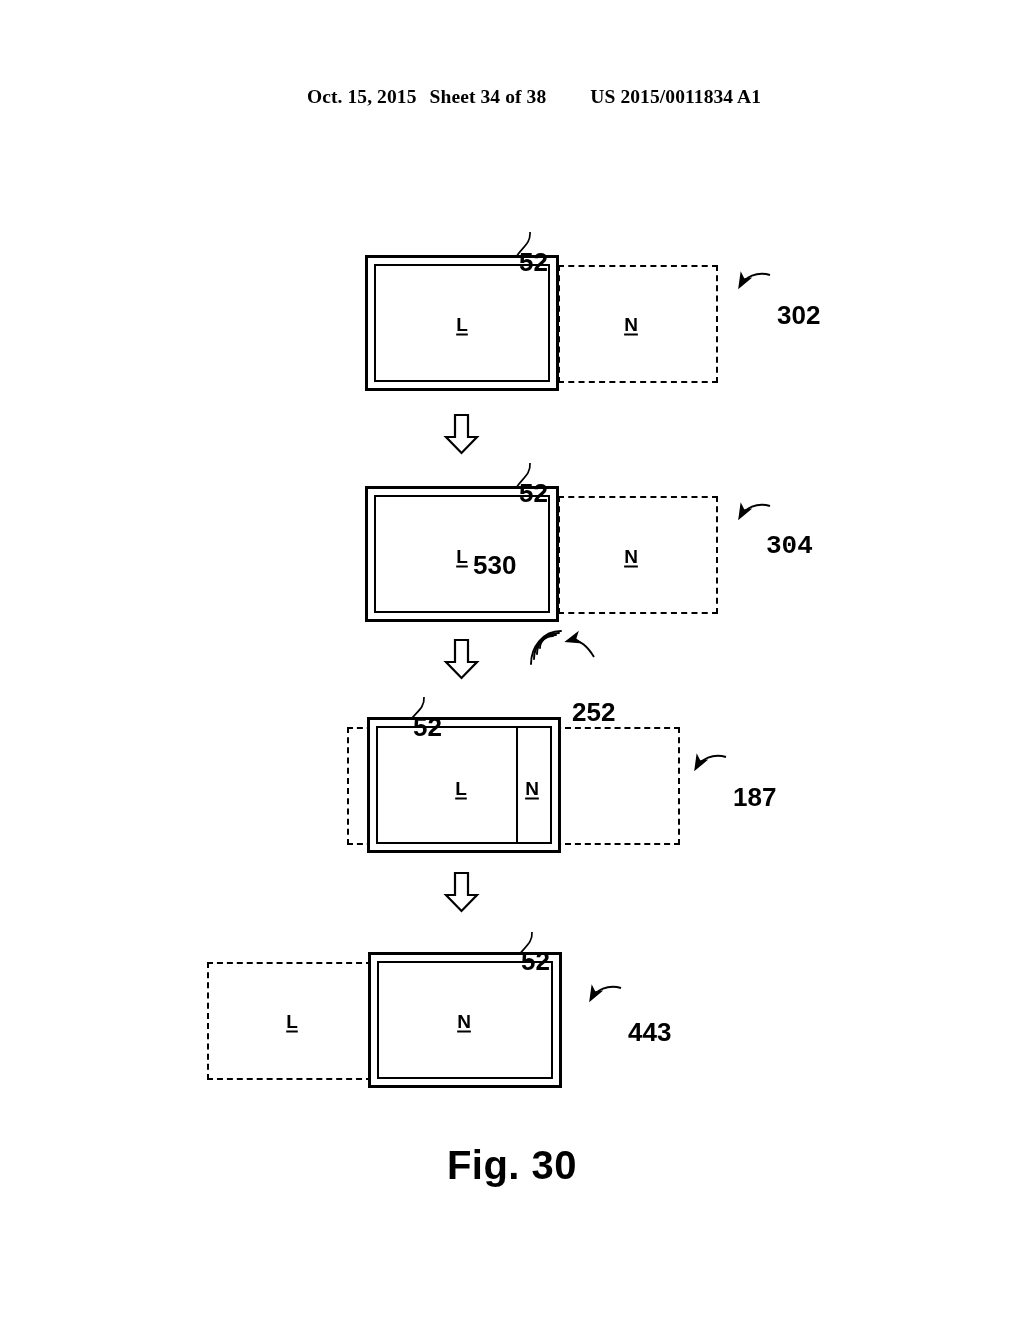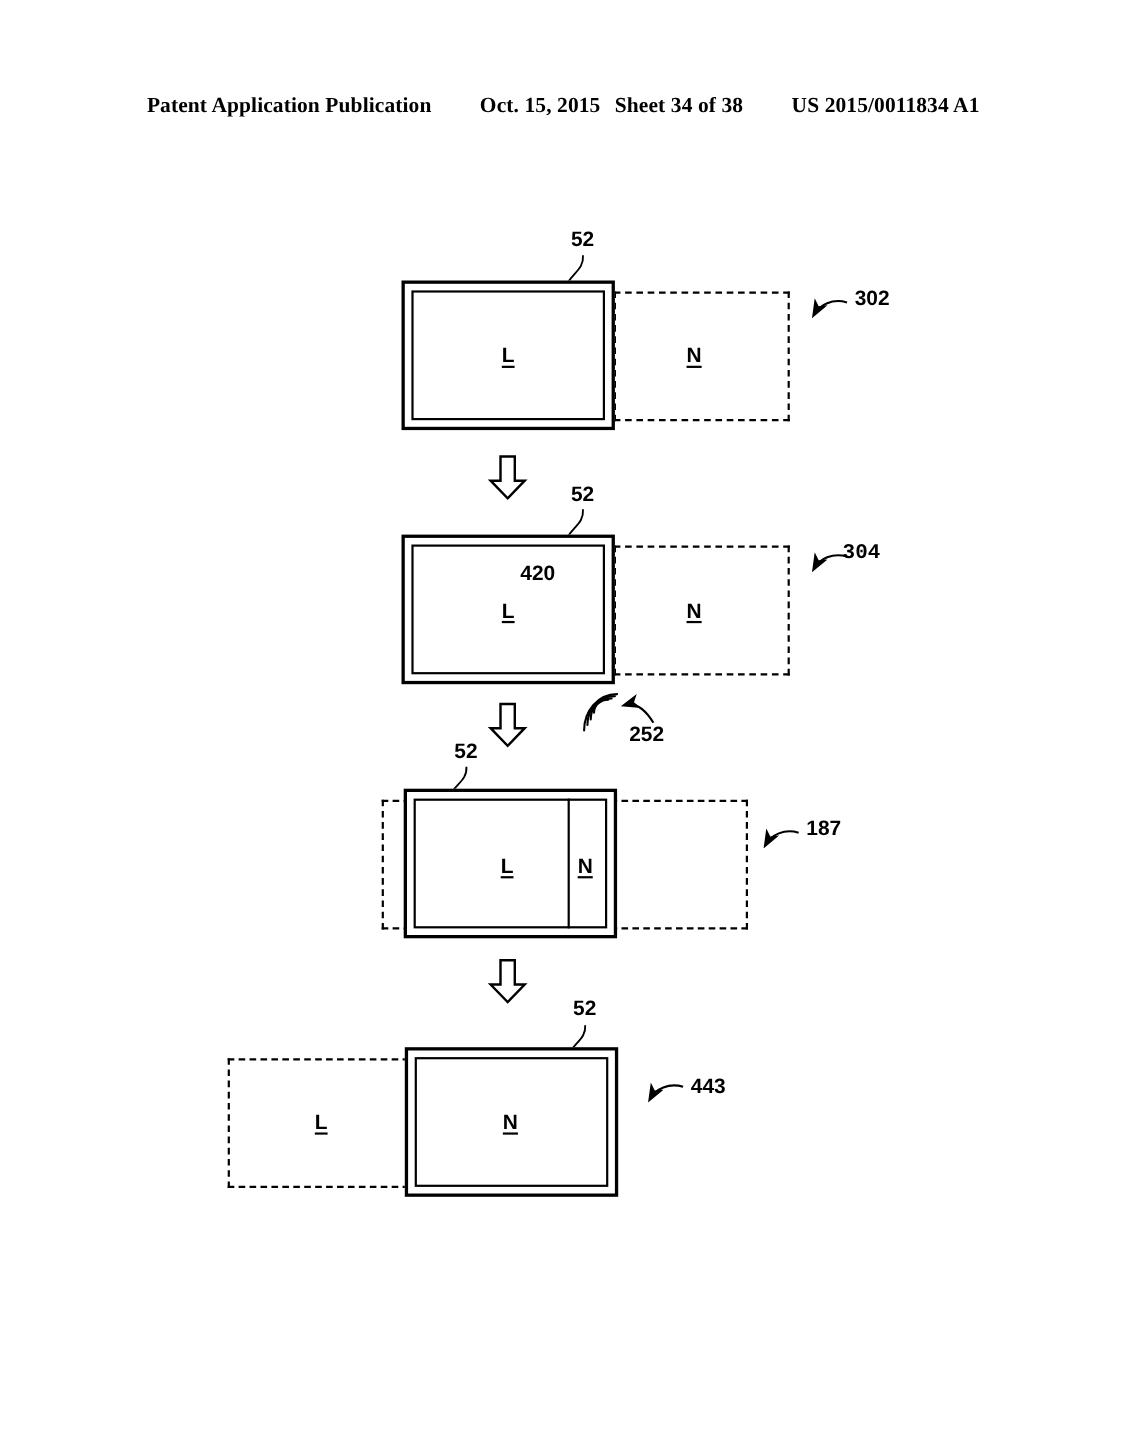--- a/index.html
+++ b/index.html
@@ -90,23 +90,24 @@
     text-decoration-thickness: 2px;
     transform: translate(-50%, -50%);
     white-space: nowrap;
   }
 
   
   .ref-num {
     position: absolute;
     font-family: "Liberation Sans", sans-serif;
     font-weight: bold;
-    font-size: 19px;
+    font-size: 26px;
     line-height: 1;
     white-space: nowrap;
+    margin-top: 40px;
   }
 
   
   #figure-caption {
     position: absolute;
     left: 0;
     top: 1143px;
     width: 1024px;
     text-align: center;
     font-family: "Liberation Sans", sans-serif;
@@ -120,21 +121,20 @@
     top: 0; left: 0;
     width: 1024px; height: 1320px;
     pointer-events: none;
     overflow: visible;
   }
 </style>
 </head>
 <body>
 
 <div id="page-header">
-  <span class="hdr-seg">Patent Application Publication</span>
   <span class="gap-a"></span>
   <span class="hdr-seg">Oct. 15, 2015</span>
   <span class="gap-b"></span>
   <span class="hdr-seg">Sheet 34 of 38</span>
   <span class="gap-c"></span>
   <span class="hdr-seg">US 2015/0011834 A1</span>
 </div>
 
 <div id="figure-canvas">
 
@@ -188,21 +188,21 @@
     <div class="ref-num" style="left:777px; top:262px;text-align:right;">302</div>
   </div>
 
   <div class="panel">
     <div class="dashed-region" style="left:558px; top:496px; width:160px; height:118px;"></div>
     <div class="device-frame" style="left:365px; top:486px; width:194px; height:136px;"></div>
     <div class="device-inner" style="left:374px; top:495px; width:176px; height:118px;"></div>
     <div class="content-letter" style="left:462px; top:556px;">L</div>
     <div class="content-letter" style="left:631px; top:556px;">N</div>
     <div class="ref-num" style="left:519px; top:440px;">52</div>
-    <div class="ref-num" style="left:473px; top:512px;">420</div>
+    <div class="ref-num" style="left:473px; top:512px;">530</div>
     <div class="ref-num" style="left:572px; top:659px;">252</div>
     <div class="ref-num" style="left:766px; top:493px;font-family:Liberation Mono, monospace;">304</div>
   </div>
 
   <div class="panel">
     <div class="dashed-region" style="left:347px; top:727px; width:333px; height:118px;"></div>
     <div class="device-frame" style="left:367px; top:717px; width:194px; height:136px;"></div>
     <div class="device-inner" style="left:376px; top:726px; width:176px; height:118px;"></div>
     <div class="strip-divider" style="left:516px; top:726px; height:118px;"></div>
     <div class="content-letter" style="left:461px; top:788px;">L</div>
@@ -214,14 +214,15 @@
   <div class="panel">
     <div class="dashed-region" style="left:207px; top:962px; width:165px; height:118px;"></div>
     <div class="device-frame" style="left:368px; top:952px; width:194px; height:136px;"></div>
     <div class="device-inner" style="left:377px; top:961px; width:176px; height:118px;"></div>
     <div class="content-letter" style="left:292px; top:1021px;">L</div>
     <div class="content-letter" style="left:464px; top:1021px;">N</div>
     <div class="ref-num" style="left:521px; top:908px;">52</div>
     <div class="ref-num" style="left:628px; top:979px;">443</div>
   </div>
 
+  <div id="figure-caption">Fig. 30</div>
 
 </div>
 
 </body></html>

